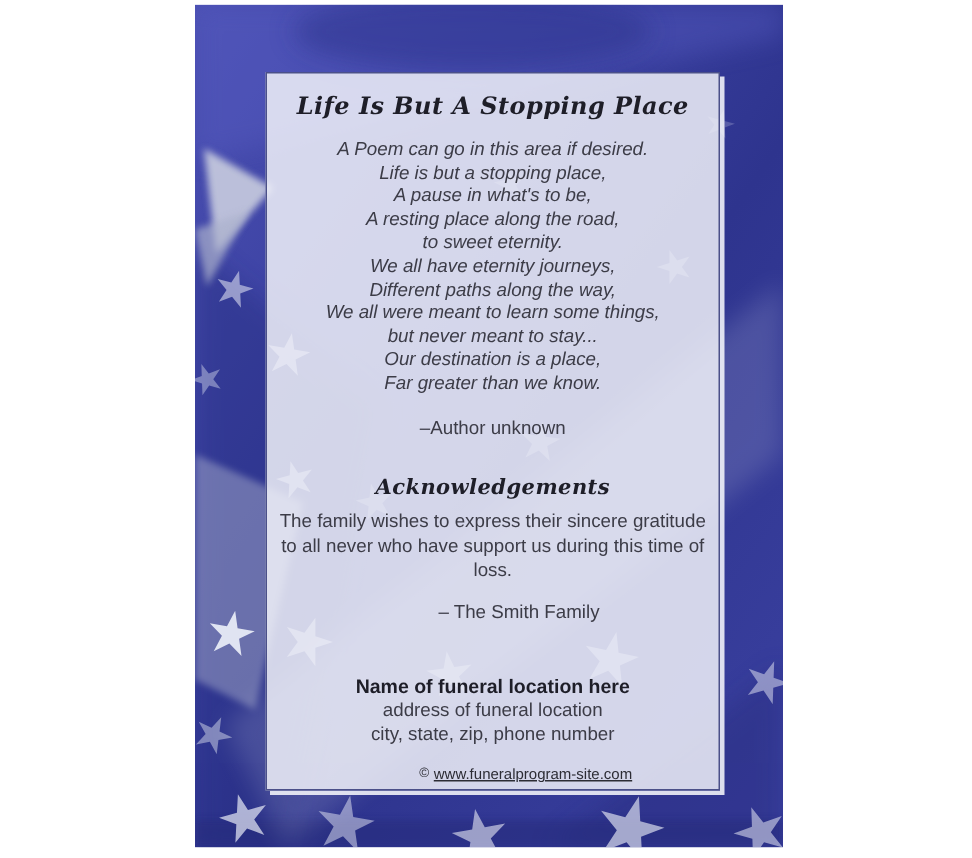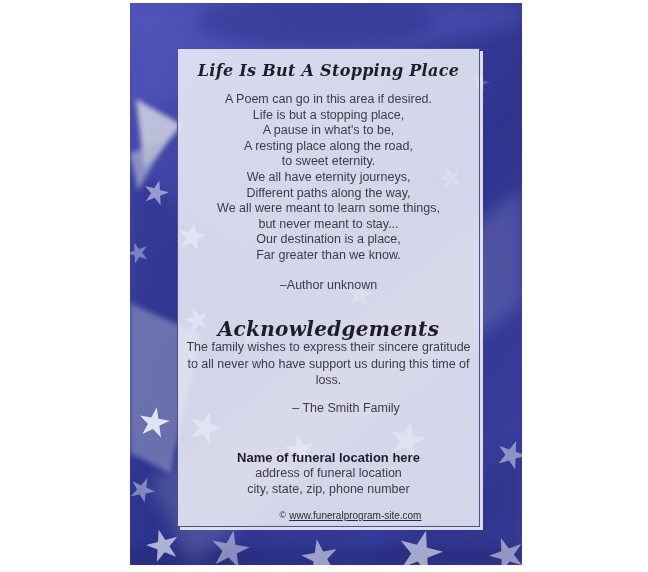--- a/index.html
+++ b/index.html
@@ -28,24 +28,24 @@
     box-shadow:3px 3px 0 rgba(250,251,254,0.85);
     box-sizing:border-box;
   }
   .block{position:absolute;left:0;right:0;text-align:center;}
   .serif-head{
     font-family:"DejaVu Serif","Liberation Serif",serif;
     font-weight:bold;font-style:italic;
     color:var(--text-dark,#1E1E28);
   }
   .poem-title{top:12px;font-size:16px;letter-spacing:.3px;}
-  .poem{top:43px;}
+  .poem{top:43px;font-style:italic;}
   .poem-line{font-size:12.5px;line-height:15.6px;color:var(--text-body,#3C3C47);}
   .poem-author{top:229px;font-size:12.5px;color:var(--text-body,#3C3C47);}
-  .ack-title{top:268px;font-size:20px;letter-spacing:.3px;}
+  .ack-title{top:268px;font-size:14px;letter-spacing:.3px;}
   .ack-text{top:290px;}
   .ack-line{font-size:12.5px;line-height:16.5px;color:var(--text-body,#3C3C47);}
   .ack-sig{top:352px;font-size:12.5px;color:var(--text-body,#3C3C47);padding-left:35px;}
   .location{top:401px;color:var(--text-body,#2A2A33);}
   .loc-name{font-size:13px;font-weight:bold;line-height:16px;color:var(--text-dark,#1E1E28);}
   .loc-line{font-size:12.5px;line-height:15.5px;}
   .panel-footer{top:461px;font-size:10px;color:var(--link-color,#2C2C34);margin-left:44px;}
   .copyright{font-size:9px;vertical-align:1px;margin-right:3px;}
   .site-link{color:var(--link-color,#2C2C34);text-decoration:underline;cursor:pointer;}
 </style>

